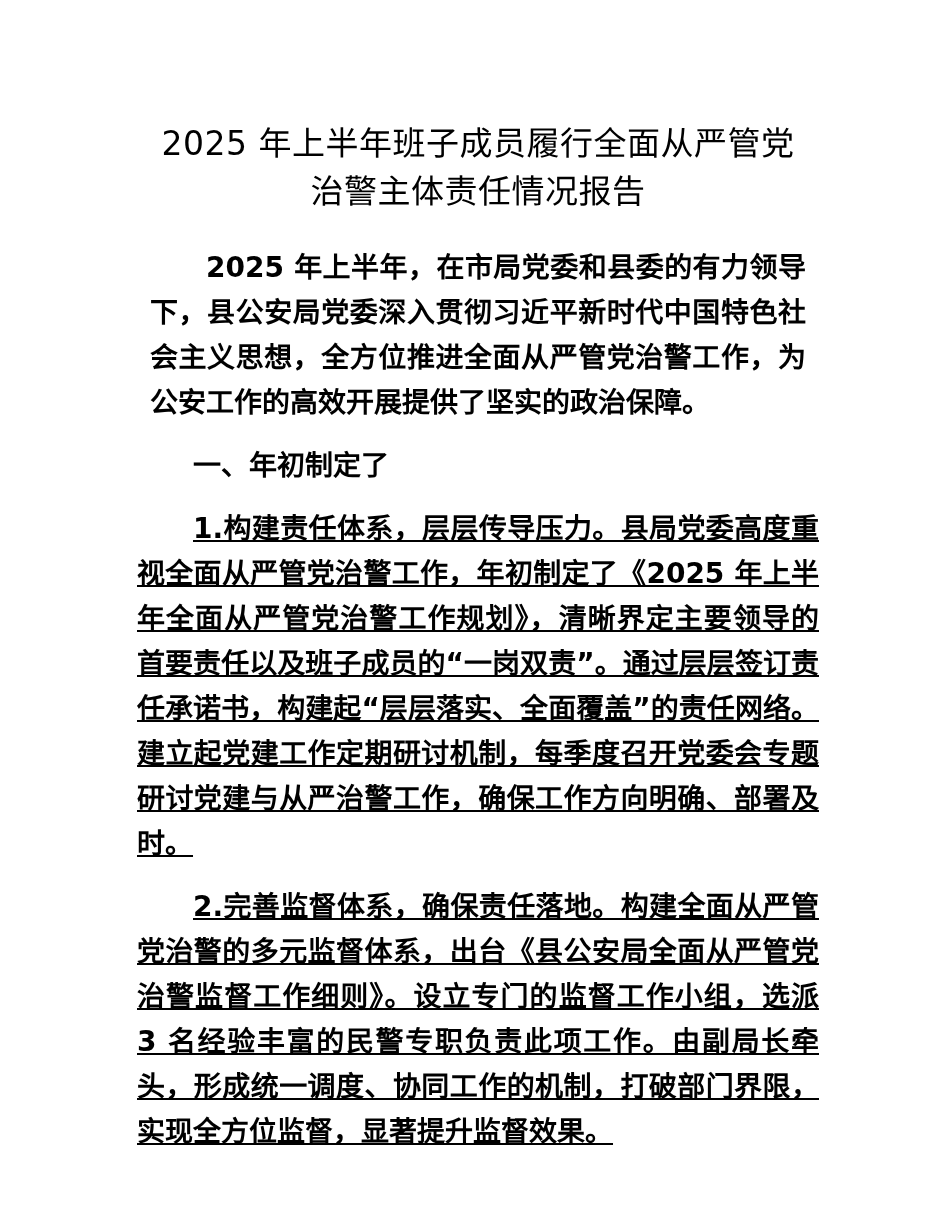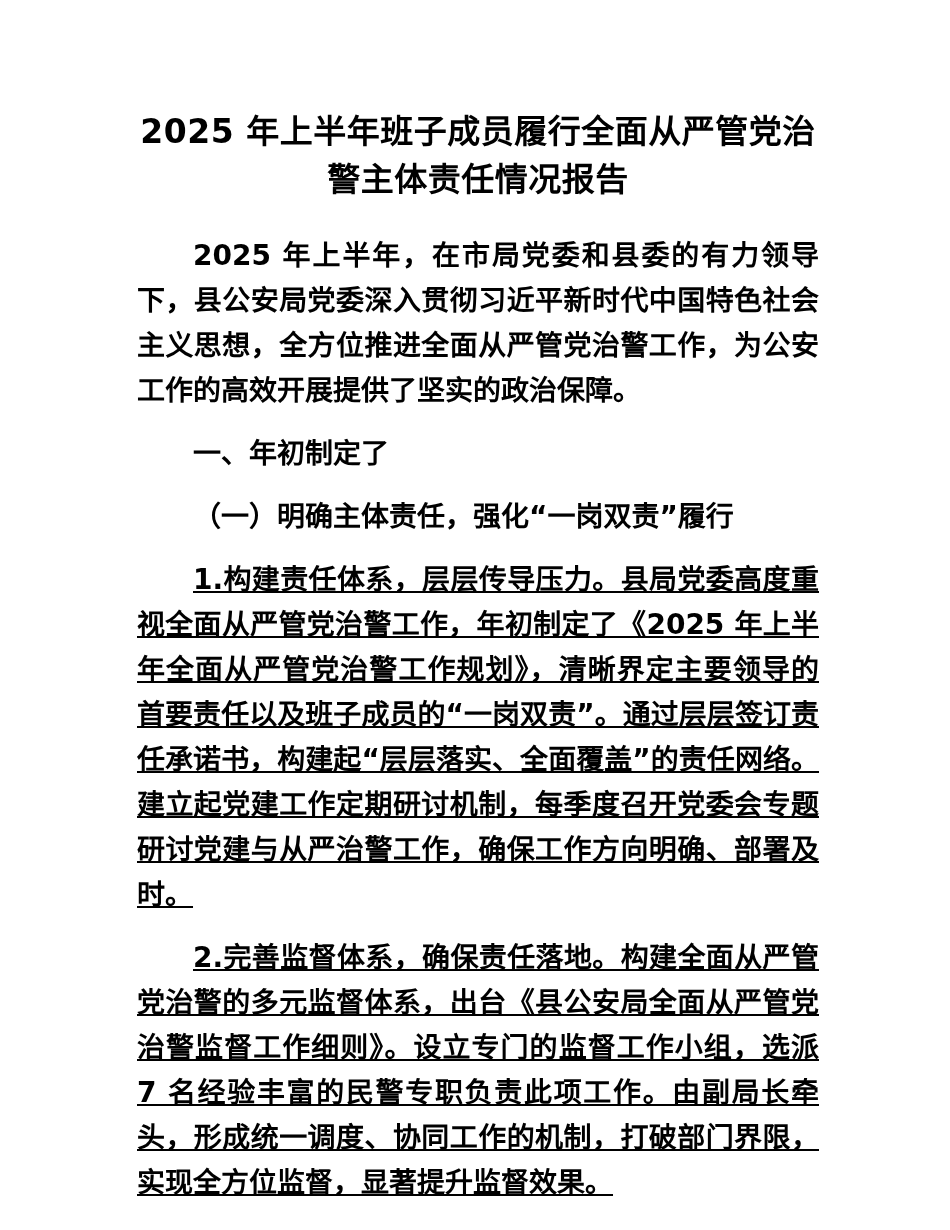--- a/index.html
+++ b/index.html
@@ -22,32 +22,32 @@
     box-sizing: border-box;
     overflow: hidden;
   }
   .content {
     position: absolute;
     left: 137px;
     top: 0;
     width: 682px;
   }
   .doc-title {
-    margin: 0;
+    margin: 12px;
     padding: 0;
     padding-top: 108px;
     font-size: 33px;
     line-height: 48px;
-    font-weight: bold;
+    font-weight: normal;
     text-align: center;
     letter-spacing: 0.5px;
     word-break: break-all;
   }
   .lead-para {
-    margin: 0;
+    margin: 13px;
     padding: 0;
     margin-top: 29px;
     font-size: 28px;
     line-height: 45px;
     font-weight: bold;
     text-align: justify;
     text-justify: inter-ideograph;
     text-indent: 2em;
     word-break: break-all;
     letter-spacing: 0px;
@@ -92,20 +92,19 @@
 
 <div class="page">
   <div class="content">
 
     <h1 class="doc-title">2025 年上半年班子成员履行全面从严管党治警主体责任情况报告</h1>
 
     <p class="lead-para">2025 年上半年，在市局党委和县委的有力领导下，县公安局党委深入贯彻习近平新时代中国特色社会主义思想，全方位推进全面从严管党治警工作，为公安工作的高效开展提供了坚实的政治保障。</p>
 
     <p class="heading-1">一、年初制定了</p>
 
-    <p class="heading-2">（一）明确主体责任，强化“一岗双责”履行</p>
 
     <p class="body-para">1.构建责任体系，层层传导压力。县局党委高度重视全面从严管党治警工作，年初制定了《2025 年上半年全面从严管党治警工作规划》，清晰界定主要领导的首要责任以及班子成员的“一岗双责”。通过层层签订责任承诺书，构建起“层层落实、全面覆盖”的责任网络。建立起党建工作定期研讨机制，每季度召开党委会专题研讨党建与从严治警工作，确保工作方向明确、部署及时。</p>
 
-    <p class="body-para">2.完善监督体系，确保责任落地。构建全面从严管党治警的多元监督体系，出台《县公安局全面从严管党治警监督工作细则》。设立专门的监督工作小组，选派 7 名经验丰富的民警专职负责此项工作。由副局长牵头，形成统一调度、协同工作的机制，打破部门界限，实现全方位监督，显著提升监督效果。</p>
+    <p class="body-para">2.完善监督体系，确保责任落地。构建全面从严管党治警的多元监督体系，出台《县公安局全面从严管党治警监督工作细则》。设立专门的监督工作小组，选派 3 名经验丰富的民警专职负责此项工作。由副局长牵头，形成统一调度、协同工作的机制，打破部门界限，实现全方位监督，显著提升监督效果。</p>
 
   </div>
 </div>
 
 </body></html>

